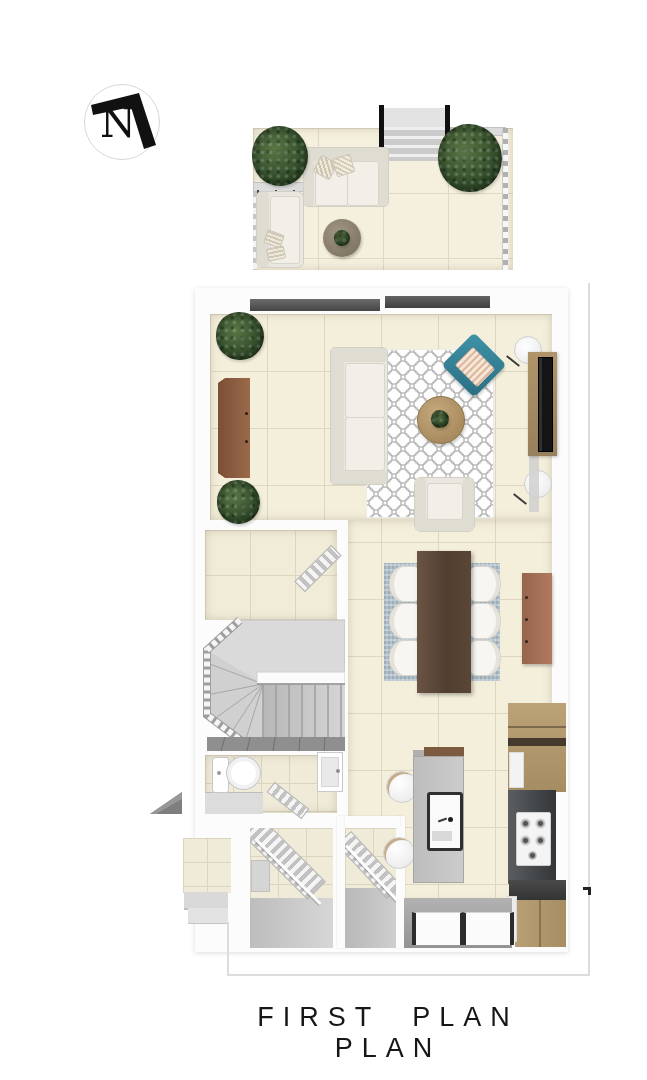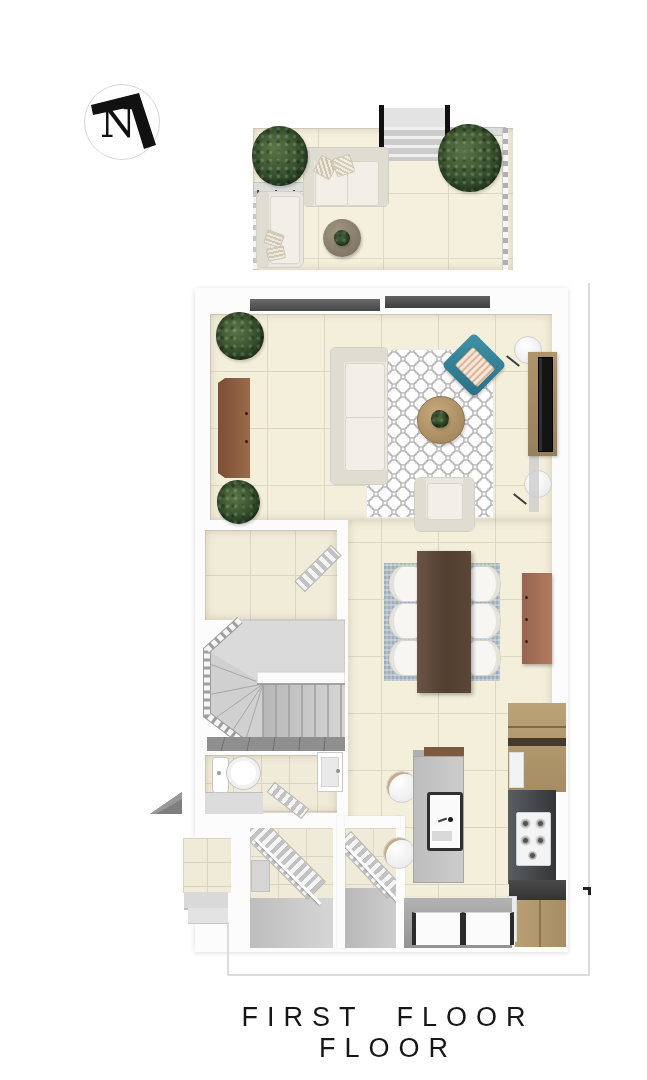--- a/index.html
+++ b/index.html
@@ -253,15 +253,15 @@
   <div class="abs tile24 tile28" style="left:183px;top:838px;width:48px;height:55px;background-size:24px 24px;"></div>
   <div class="abs" style="left:184px;top:892px;width:44px;height:16px;background:#d9d9d9;border-bottom:2px solid #bfbfbf;"></div>
   <div class="abs" style="left:188px;top:908px;width:40px;height:15px;background:#e3e3e3;border-bottom:1px solid #c6c6c6;"></div>
 
   <div class="abs" style="left:588px;top:283px;width:2px;height:692px;background:#dcdcdc;"></div>
   <div class="abs" style="left:227px;top:974px;width:363px;height:2px;background:#dcdcdc;"></div>
   <div class="abs" style="left:227px;top:922px;width:2px;height:53px;background:#dcdcdc;"></div>
   <div class="abs" style="left:583px;top:887px;width:8px;height:3px;background:#222;"></div>
   <div class="abs" style="left:588px;top:887px;width:3px;height:8px;background:#222;"></div>
 
-  <div class="abs plan-title" style="left:188px;top:1002px;width:400px;">FIRST FLOOR FLOOR</div>
+  <div class="abs plan-title" style="left:188px;top:1002px;width:400px;">FIRST PLAN PLAN</div>
 
 </div>
 
 </body></html>

